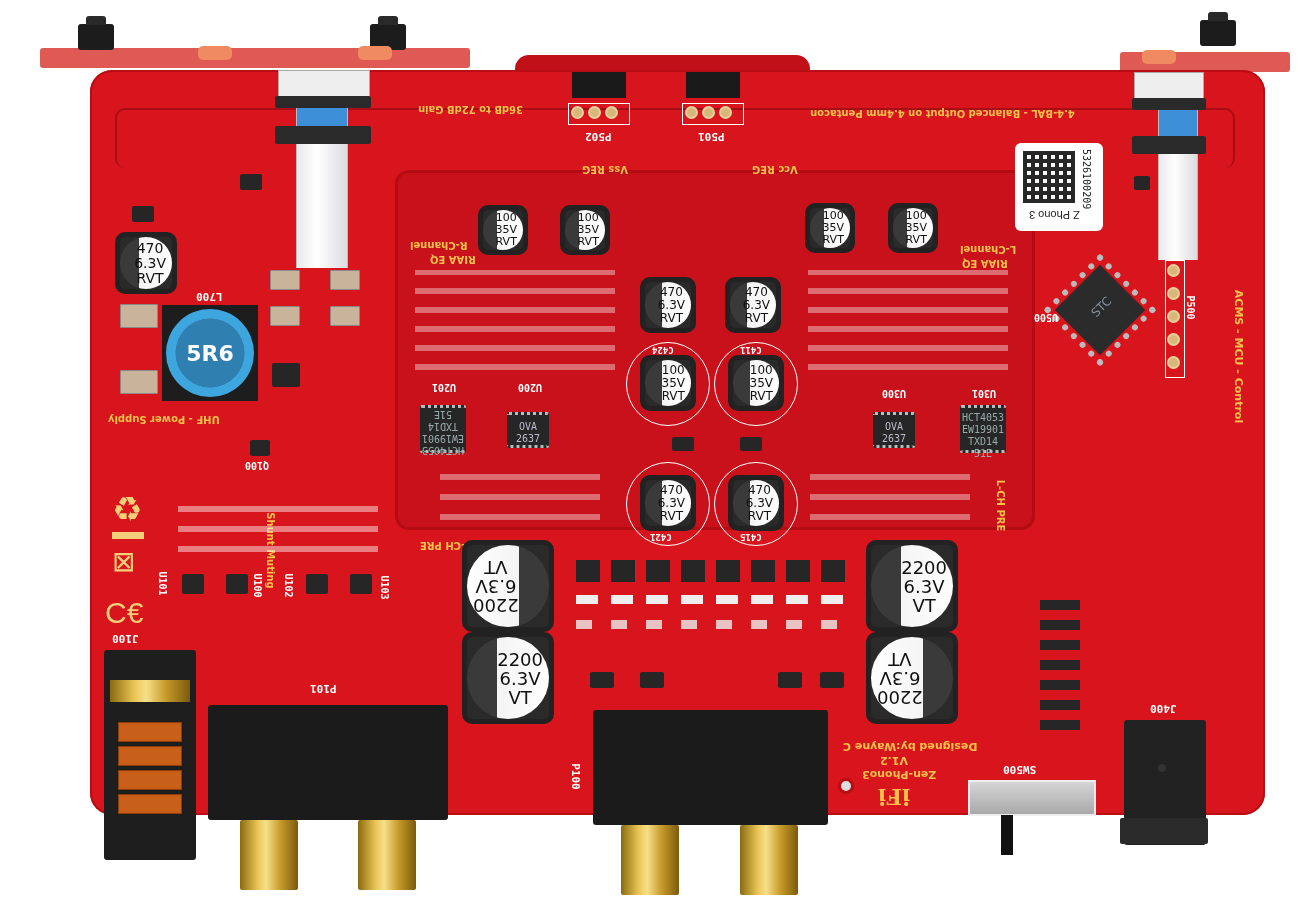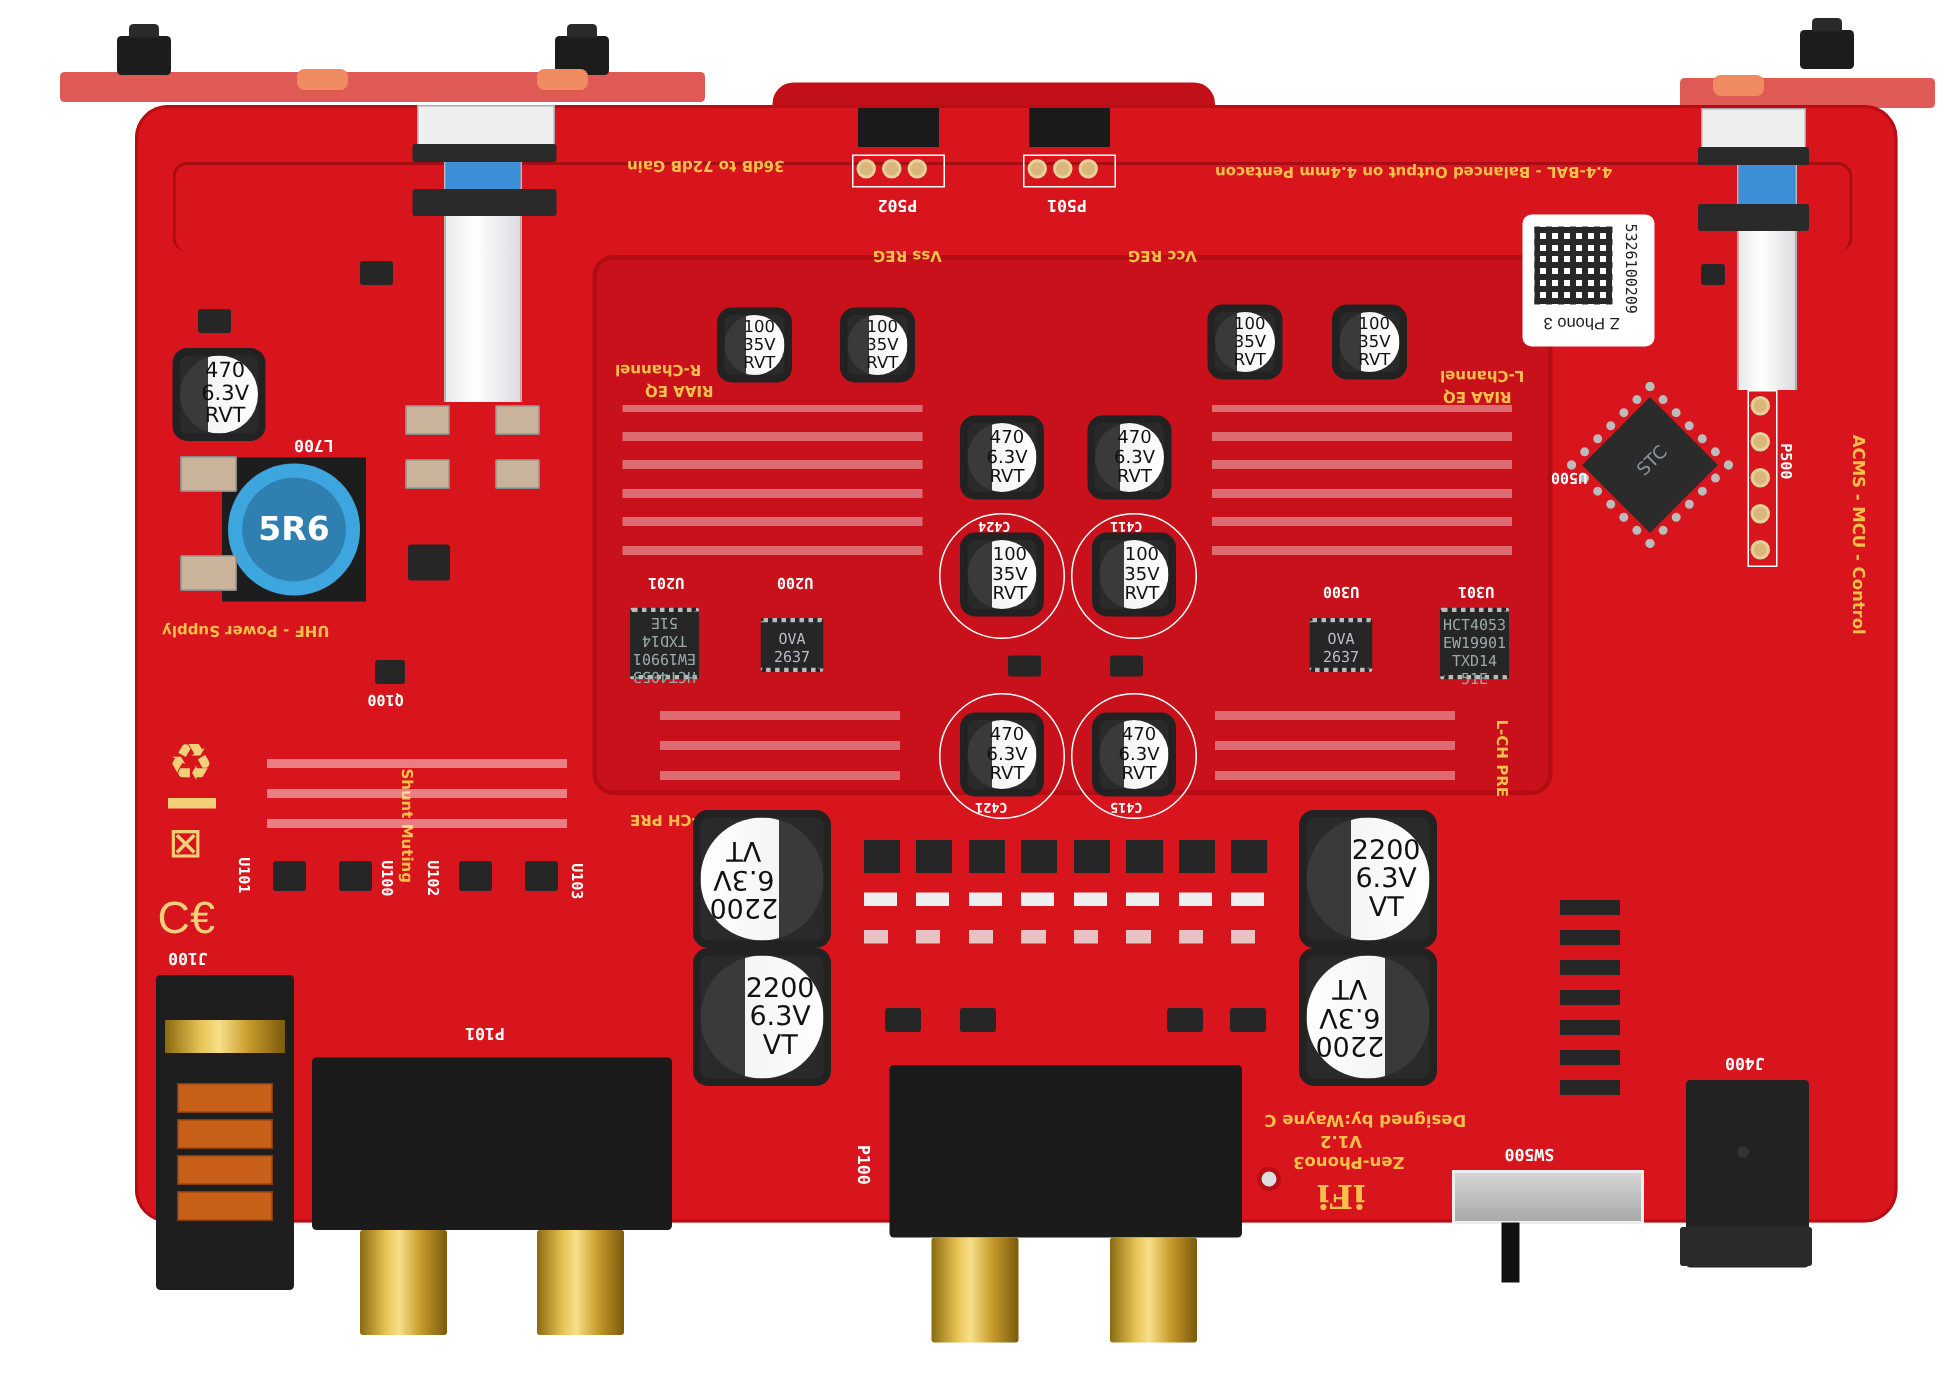--- a/index.html
+++ b/index.html
@@ -102,21 +102,21 @@
 <div class="abs silk-gold" style="left:1172px;top:350px;transform:rotate(90deg);font-size:11px;">ACMS - MCU - Control</div>
 
 <div class="abs cap" style="left:115px;top:232px;width:62px;height:62px;">
     <div class="face"></div>
     <div class="txt">
       <div>470</div>
       <div>6.3V</div>
       <div>RVT</div>
     </div>
   </div>
-<div class="abs inductor" style="left:148px;top:305px;">
+<div class="abs inductor" style="left:162px;top:305px;">
     <div class="coil"></div>
     <div class="val">5R6</div>
   </div>
 <div class="abs silk" style="left:196px;top:290px;">L700</div>
 <div class="abs ic" style="left:272px;top:363px;width:28px;height:24px;"></div>
 <div class="abs ic" style="left:132px;top:206px;width:22px;height:16px;"></div>
 <div class="abs ic" style="left:240px;top:174px;width:22px;height:16px;"></div>
 <div class="abs ic" style="left:250px;top:440px;width:20px;height:16px;"></div>
 <div class="abs silk" style="left:245px;top:460px;font-size:10px;">Q100</div>
 

